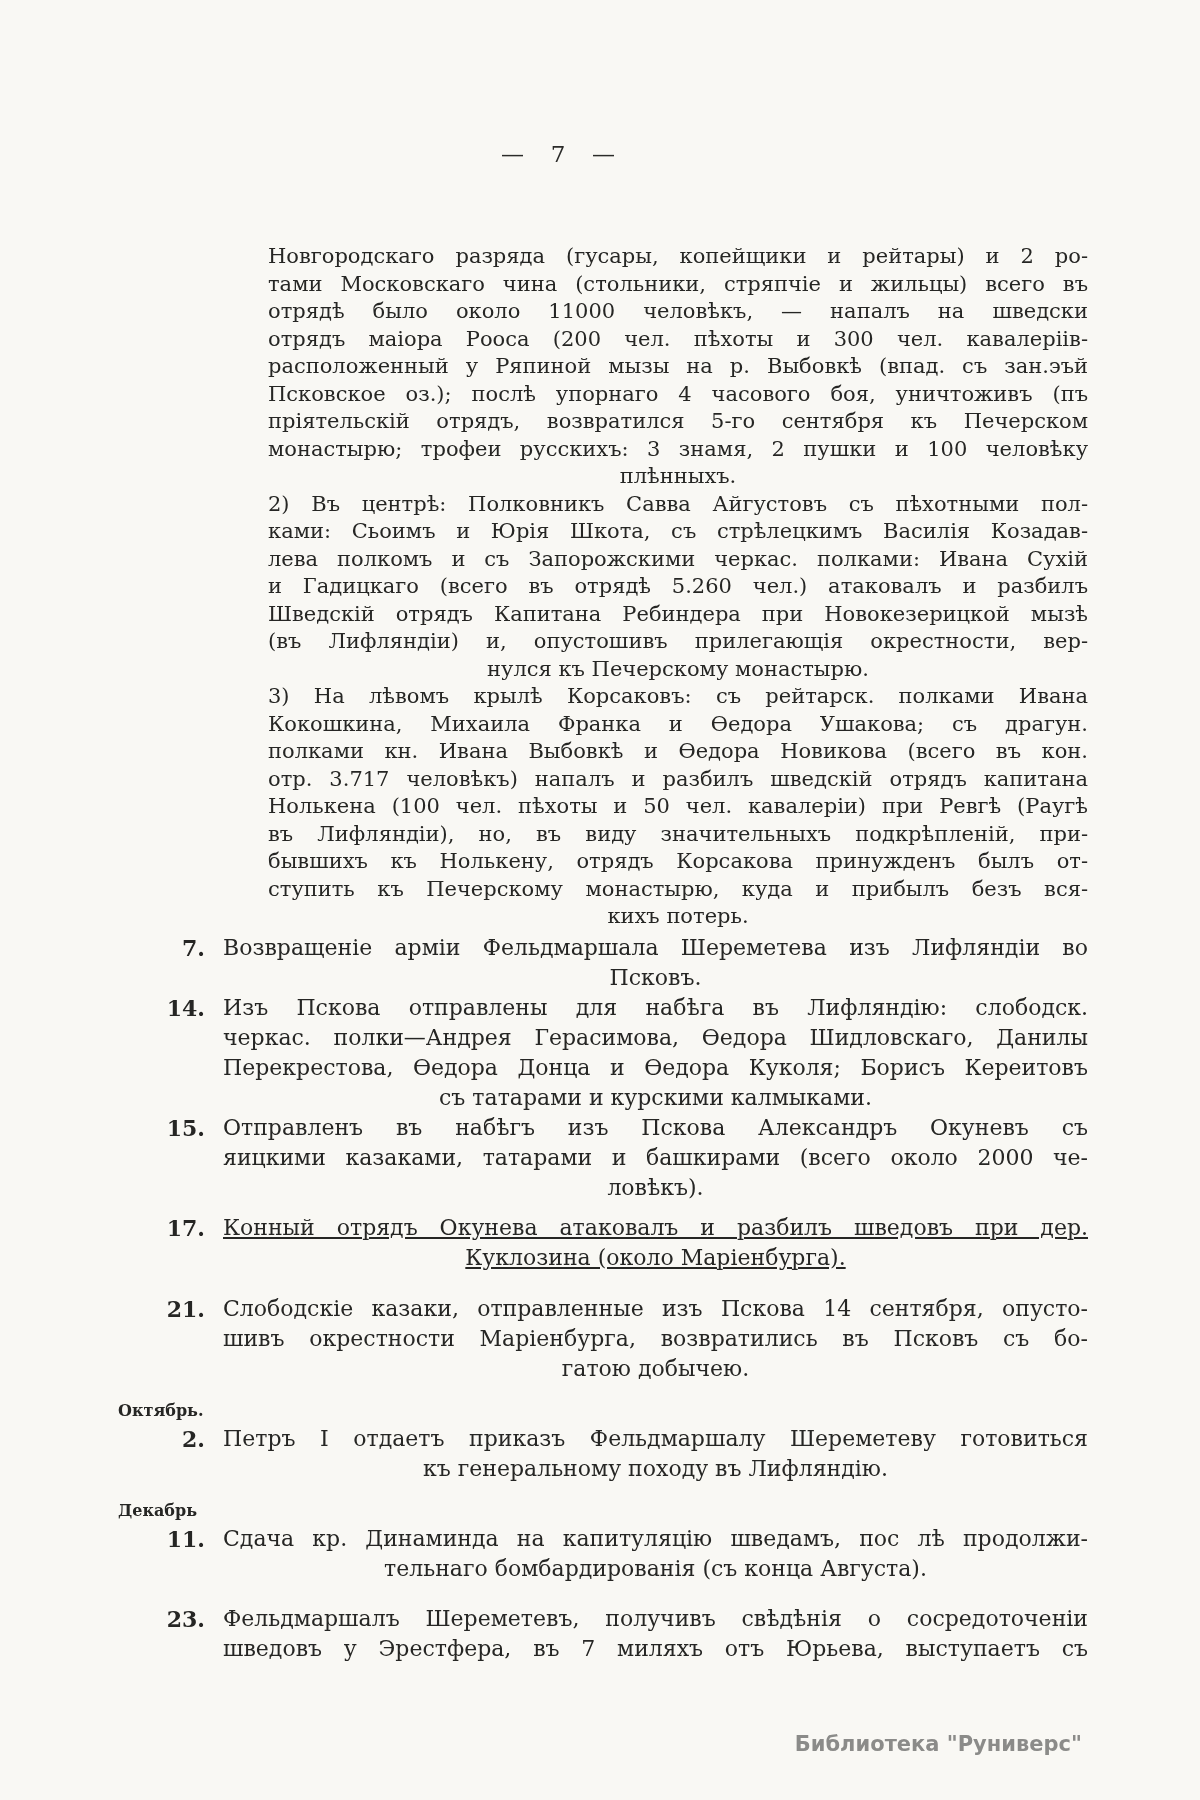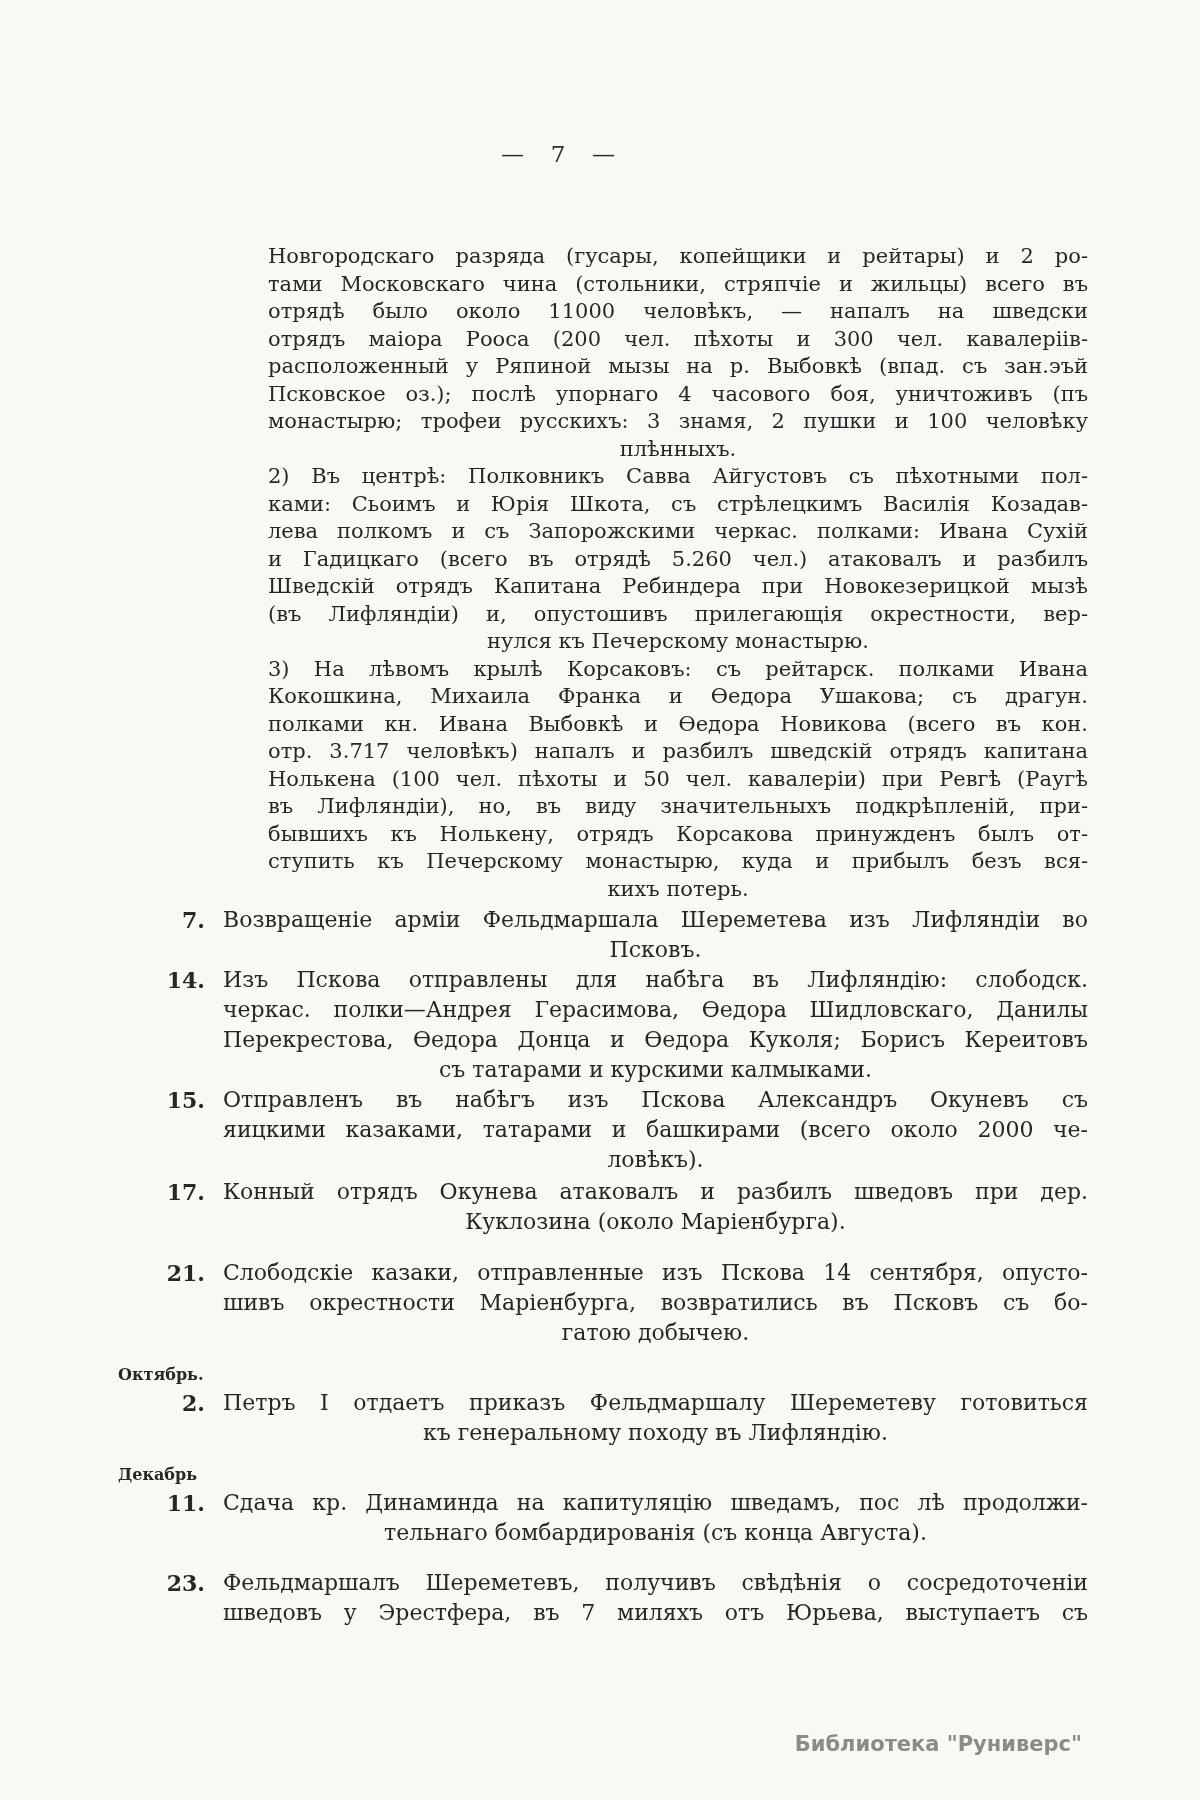--- a/index.html
+++ b/index.html
@@ -43,21 +43,21 @@
   }
   .month{
     margin-left:100px;
     font-weight:bold;
     font-size:16px;line-height:27px;
   }
   .ln{text-align:center;}
   .ln.just{text-align:justify;text-align-last:justify;}
   
   #content > .block:nth-child(4){margin-top:2px;}
-  #content > .block:nth-child(7){margin-top:2px;}
+  #content > .block:nth-child(7){margin-top:10px;text-decoration:underline;}
   #content > .block:nth-child(8){margin-top:21px;}
   #content > .block:nth-child(9){margin-top:13px;}
   #content > .block:nth-child(11){margin-top:13px;}
   #content > .block:nth-child(13){margin-top:20px;}
   .watermark{
     position:absolute;
     top:1732px;right:118px;
     font-family:"DejaVu Sans", sans-serif;
     font-weight:bold;
     font-size:21px;
@@ -71,20 +71,21 @@
   <div class="page-number">—  7  —</div>
 
   <div id="content">
       <div class="block paragraph">
         <div class="ln just">Новгородскаго разряда (гусары, копейщики и рейтары) и 2 ро-</div>
         <div class="ln just">тами Московскаго чина (стольники, стряпчіе и жильцы) всего въ</div>
         <div class="ln just">отрядѣ было около 11000 человѣкъ, — напалъ на шведски</div>
         <div class="ln just">отрядъ маіора Рооса (200 чел. пѣхоты и 300 чел. кавалеріів-</div>
         <div class="ln just">расположенный у Ряпиной мызы на р. Выбовкѣ (впад. съ зан.эъй</div>
         <div class="ln just">Псковское оз.); послѣ упорнаго 4 часового боя, уничтоживъ (пъ</div>
+        <div class="ln just">пріятельскій отрядъ, возвратился 5-го сентября къ Печерском</div>
         <div class="ln just">монастырю; трофеи русскихъ: 3 знамя, 2 пушки и 100 человѣку</div>
         <div class="ln">плѣнныхъ.</div>
       </div>
       <div class="block paragraph">
         <div class="ln just">2) Въ центрѣ: Полковникъ Савва Айгустовъ съ пѣхотными пол-</div>
         <div class="ln just">ками: Сьоимъ и Юрія Шкота, съ стрѣлецкимъ Василія Козадав-</div>
         <div class="ln just">лева полкомъ и съ Запорожскими черкас. полками: Ивана Сухій</div>
         <div class="ln just">и Гадицкаго (всего въ отрядѣ 5.260 чел.) атаковалъ и разбилъ</div>
         <div class="ln just">Шведскій отрядъ Капитана Ребиндера при Новокезерицкой мызѣ</div>
         <div class="ln just">(въ Лифляндіи) и, опустошивъ прилегающія окрестности, вер-</div>

